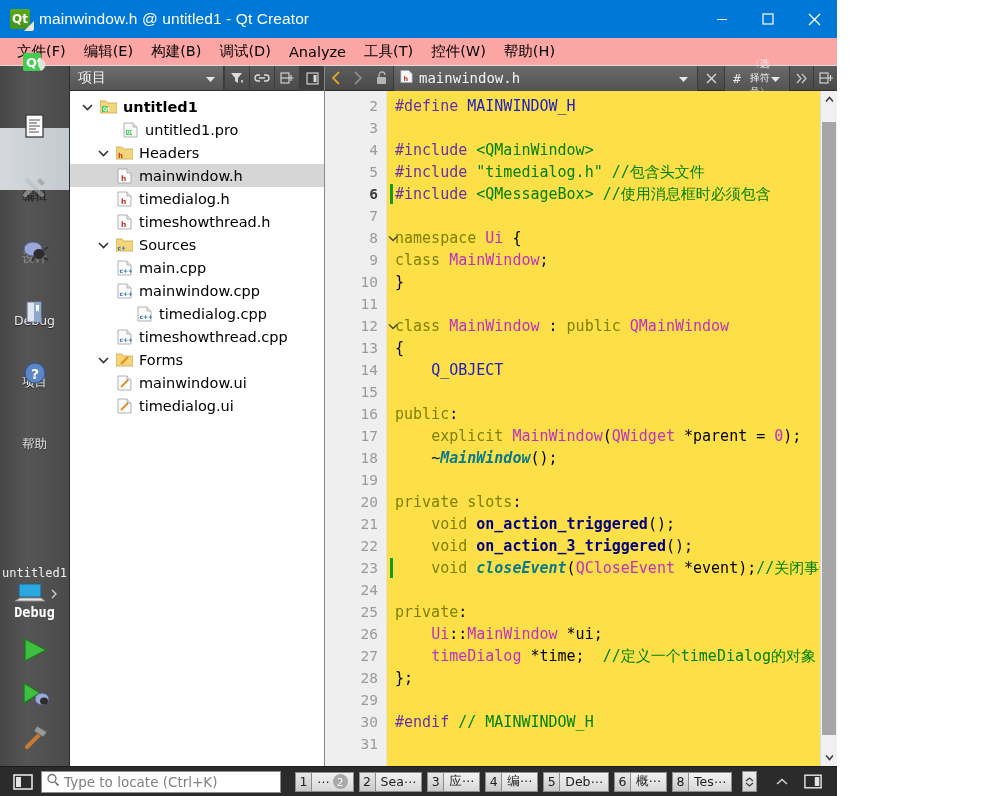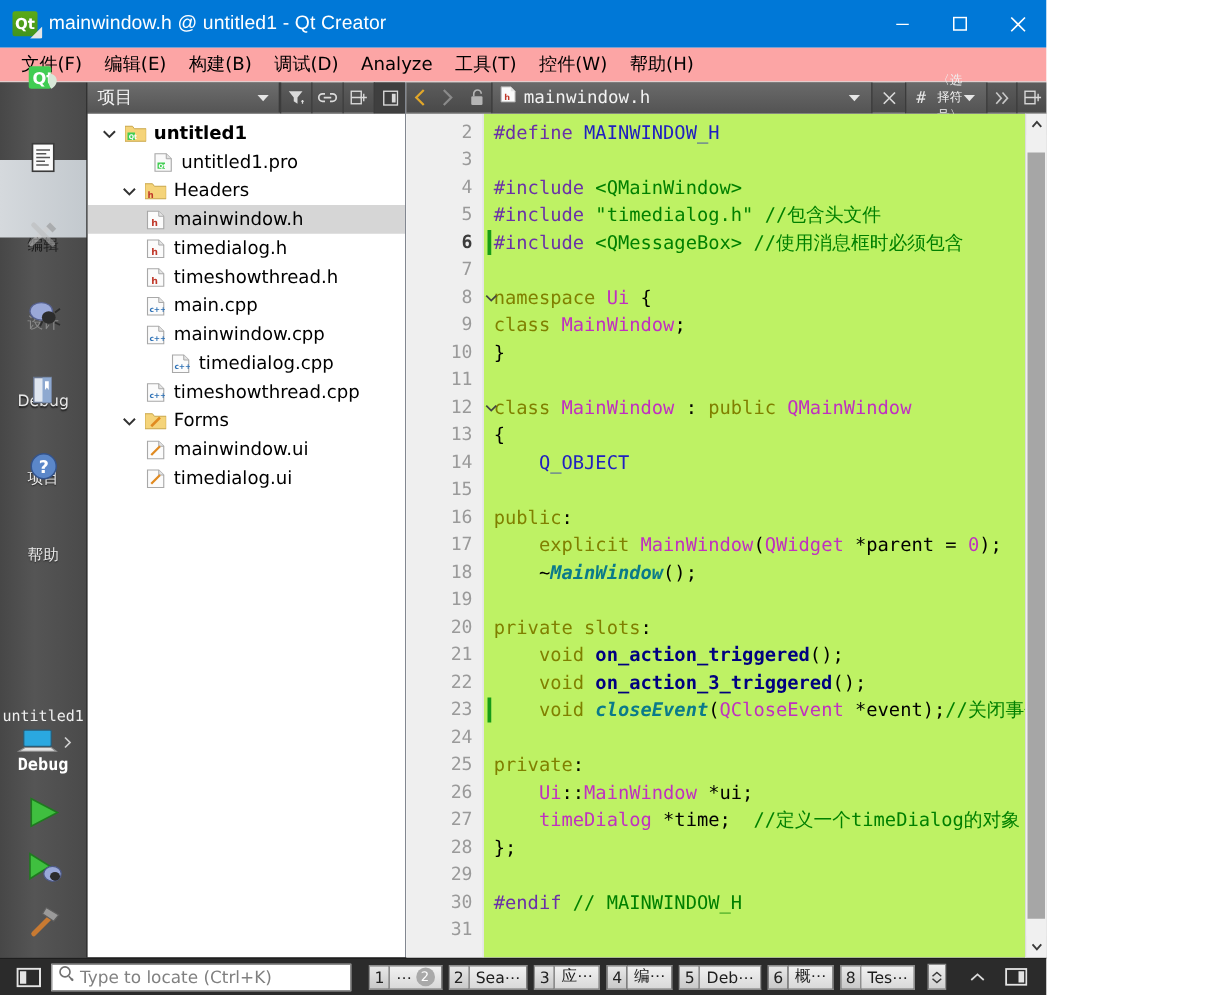--- a/index.html
+++ b/index.html
@@ -219,21 +219,21 @@
   }
   .gline .chmark {
     position: absolute; right: -7px; top: 1px;
     width: 3px; height: 20px; background: #179b17;
   }
   .codetext {
     flex: 1; padding-top: 4px; padding-left: 8px;
     font-family: "DejaVu Sans Mono", monospace;
     font-size: 15px;
     overflow: hidden;
-    background: #bef264;
+    background: #fde047;
   }
   .cline { height: 22px; line-height: 22px; white-space: pre; }
 
   
   .t-pre   { color: #6a30a8; }
   .t-str   { color: #008000; }
   .t-cmt   { color: #008000; }
   .t-kw    { color: #808000; }
   .t-type  { color: #c030c0; }
   .t-macro { color: #2020c0; }
@@ -554,20 +554,34 @@
           <span class="nodeicon">
               <svg width="15" height="16" viewBox="0 0 15 16">
                 <path d="M1 1 L10 1 L14 5 L14 15 L1 15Z" fill="#fbfbfb" stroke="#a8a8a8" stroke-width="0.9"></path>
                 <path d="M10 1 L10 5 L14 5" fill="#e4e4e4" stroke="#a8a8a8" stroke-width="0.8"></path>
                 <text x="4" y="13" font-family="DejaVu Sans" font-size="7.5" font-weight="bold" fill="#c0392b">h</text>
               </svg>
             </span>
           <span class="nodelabel">timeshowthread.h</span>
         </div>
 
+        <div class="node" style="padding-left:22px">
+          <span class="twisty">
+              <svg width="11" height="8" viewBox="0 0 11 8">
+                <path d="M1 2 L5.5 6.5 L10 2" stroke="#333" stroke-width="1.6" fill="none"></path>
+              </svg>
+            </span>
+          <span class="nodeicon">
+              <svg width="17" height="15" viewBox="0 0 17 15">
+                <path d="M0 2 L6 2 L7.5 4 L17 4 L17 14 L0 14Z" fill="#f5d47a" stroke="#c9a64a" stroke-width="0.8"></path>
+                <text x="1.5" y="13" font-family="DejaVu Sans" font-size="6" font-weight="bold" fill="#2a6fb5">c+</text>
+              </svg>
+            </span>
+          <span class="nodelabel">Sources</span>
+        </div>
 
         <div class="node" style="padding-left:44px">
           <span class="nodeicon">
               <svg width="15" height="16" viewBox="0 0 15 16">
                 <path d="M1 1 L10 1 L14 5 L14 15 L1 15Z" fill="#fbfbfb" stroke="#a8a8a8" stroke-width="0.9"></path>
                 <path d="M10 1 L10 5 L14 5" fill="#e4e4e4" stroke="#a8a8a8" stroke-width="0.8"></path>
                 <text x="2.5" y="12.5" font-family="DejaVu Sans" font-size="6" font-weight="bold" fill="#2a6fb5">c++</text>
               </svg>
             </span>
           <span class="nodelabel">main.cpp</span>

